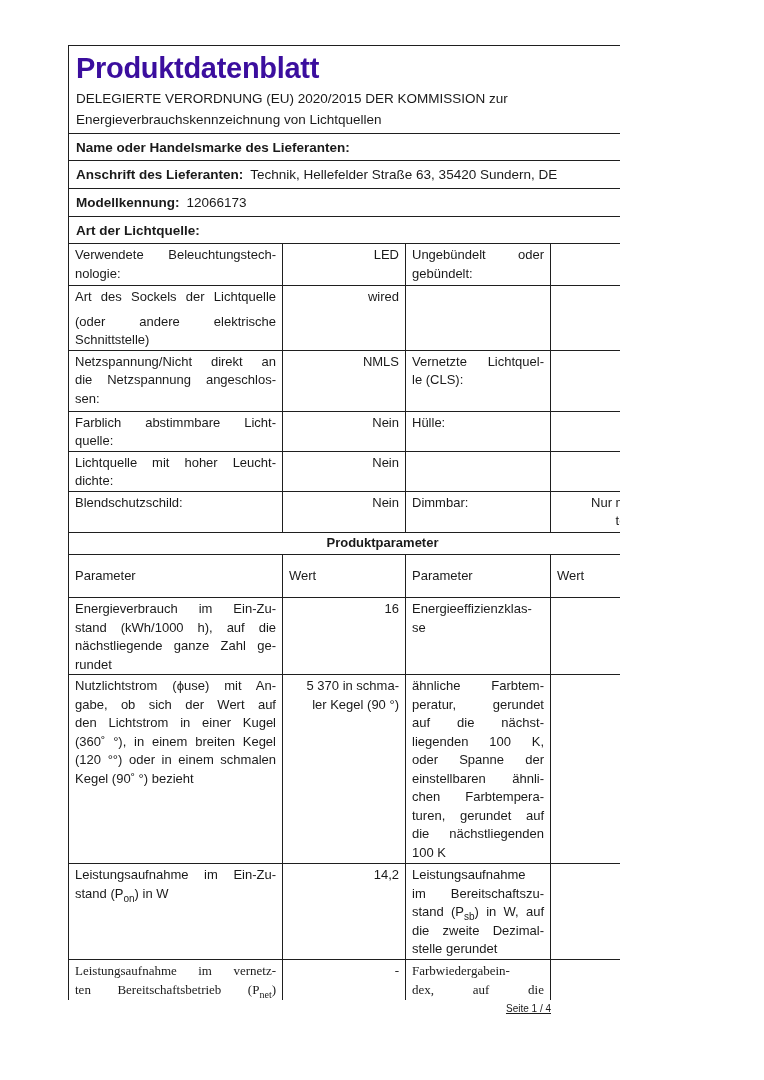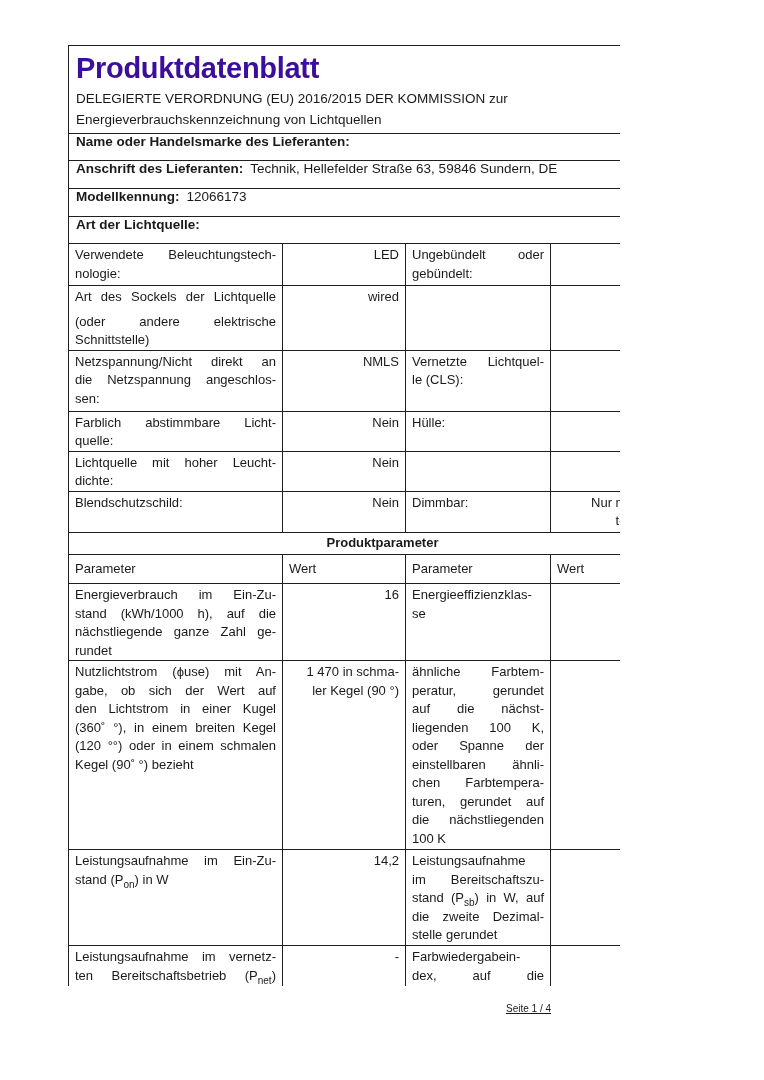--- a/index.html
+++ b/index.html
@@ -29,21 +29,21 @@
   }
   .subtitle { font-size: 13.5px; }
   .subtitle .ln { line-height: 21px; }
 
   
   .info-row {
     box-sizing: border-box;
     border: 1px solid #1f1f1f;
     margin-top: -1px;
     display: flex;
-    align-items: flex-start;
+    align-items: center;
     padding: 0 7px;
     font-size: 13.5px;
     height: 29px;
   }
   .info-row.h28 { height: 28px; }
   .info-row .lbl { font-weight: bold; }
   .info-row .val { margin-left: 7px; }
 
   
   table.grid {
@@ -75,55 +75,55 @@
   
   .para-gap .ln:nth-child(2) { margin-top: 6px; }
 
   
   tr.hdr td {
     font-weight: bold;
     text-align: center;
     vertical-align: middle;
     padding: 1px 6px;
   }
-  tr.cols td { vertical-align: middle; padding: 5px 6px; }
-
-  
-  tr.cut td { border-bottom: none; }
+  tr.cols td { vertical-align: middle; padding: 12px 6px; }
+
+  
+  tr.cut td { border-bottom: none; font-family: Liberation Serif, serif; }
 
   sub { font-size: 10px; line-height: 0; }
 
   .footer {
     position: absolute;
     right: 69px; top: 1003px;
     font-size: 10px;
     color: #1a1a1a;
     text-decoration: underline;
   }
 </style>
 </head>
 <body>
 
 <div class="page">
   <div class="doc">
 
     <div class="title-box">
       <h1 style="color: rgb(59, 14, 158);">Produktdatenblatt</h1>
       <div class="subtitle">
-          <div class="ln">DELEGIERTE VERORDNUNG (EU) 2016/2015 DER KOMMISSION zur</div>
+          <div class="ln">DELEGIERTE VERORDNUNG (EU) 2020/2015 DER KOMMISSION zur</div>
           <div class="ln">Energieverbrauchskennzeichnung von Lichtquellen</div>
         </div>
     </div>
 
     <div class="info-row h28">
       <span class="lbl">Name oder Handelsmarke des Lieferanten:</span>
     </div>
     <div class="info-row">
       <span class="lbl">Anschrift des Lieferanten:</span>
-      <span class="val">Technik, Hellefelder Straße 63, 59846 Sundern, DE</span>
+      <span class="val">Technik, Hellefelder Straße 63, 35420 Sundern, DE</span>
     </div>
     <div class="info-row">
       <span class="lbl">Modellkennung:</span>
       <span class="val">12066173</span>
     </div>
     <div class="info-row h28">
       <span class="lbl">Art der Lichtquelle:</span>
       <span class="val"></span>
     </div>
 
@@ -254,21 +254,21 @@
       <tr style="height:189px">
         <td class="jy">
               <div class="ln">Nutzlichtstrom (ϕuse) mit An-</div>
               <div class="ln">gabe, ob sich der Wert auf</div>
               <div class="ln">den Lichtstrom in einer Kugel</div>
               <div class="ln">(360˚ °), in einem breiten Kegel</div>
               <div class="ln">(120 °°) oder in einem schmalen</div>
               <div class="ln">Kegel (90˚ °) bezieht</div>
             </td>
         <td class="vc">
-              <div class="ln">1 470 in schma-</div>
+              <div class="ln">5 370 in schma-</div>
               <div class="ln">ler Kegel (90 °)</div>
             </td>
         <td class="jy">
               <div class="ln">ähnliche Farbtem-</div>
               <div class="ln">peratur, gerundet</div>
               <div class="ln">auf die nächst-</div>
               <div class="ln">liegenden 100 K,</div>
               <div class="ln">oder Spanne der</div>
               <div class="ln">einstellbaren ähnli-</div>
               <div class="ln">chen Farbtempera-</div>

